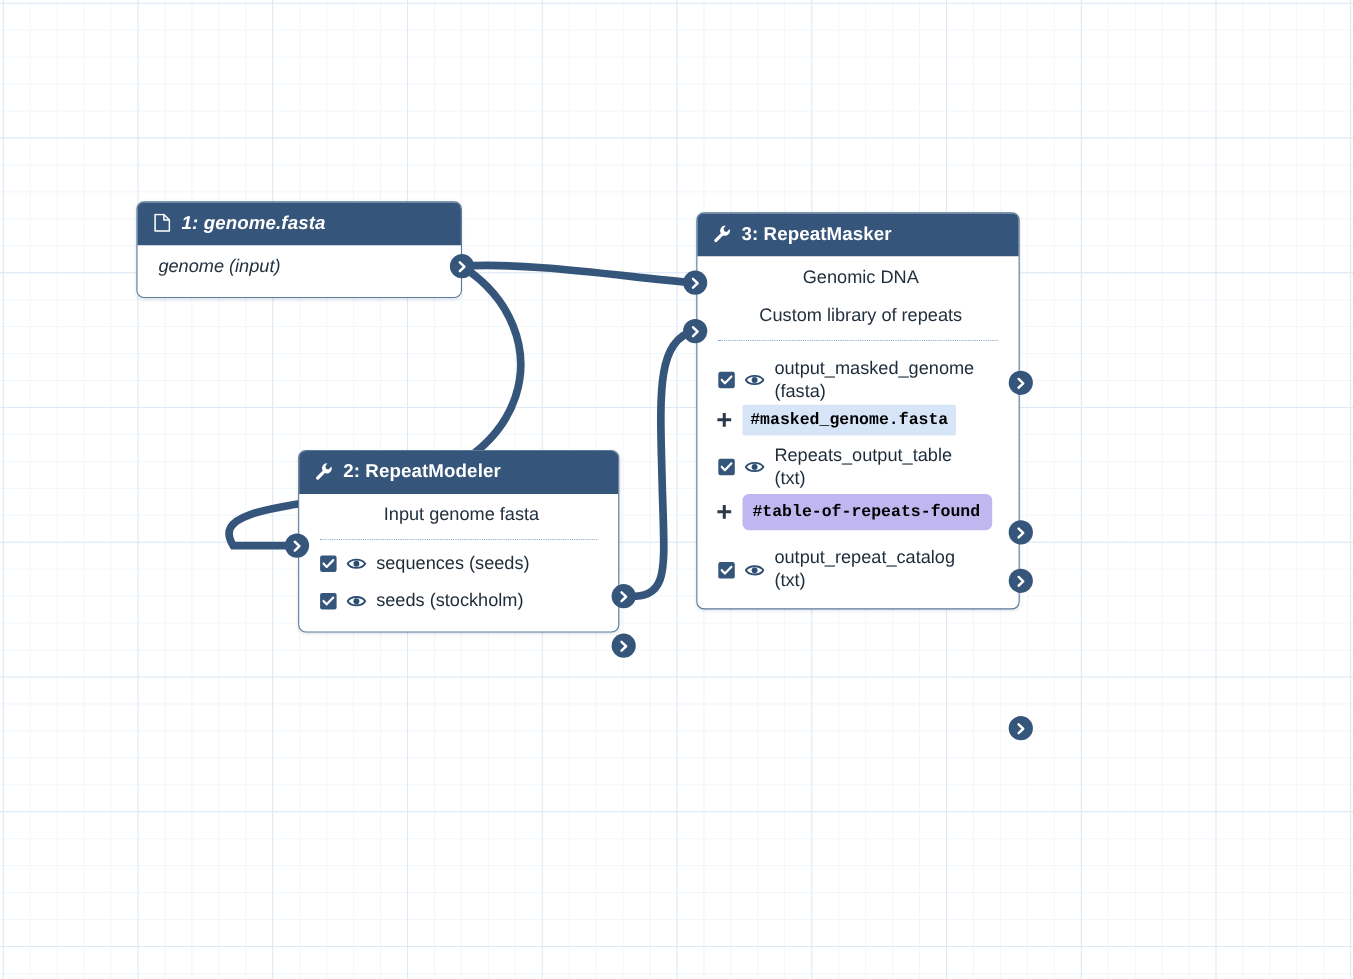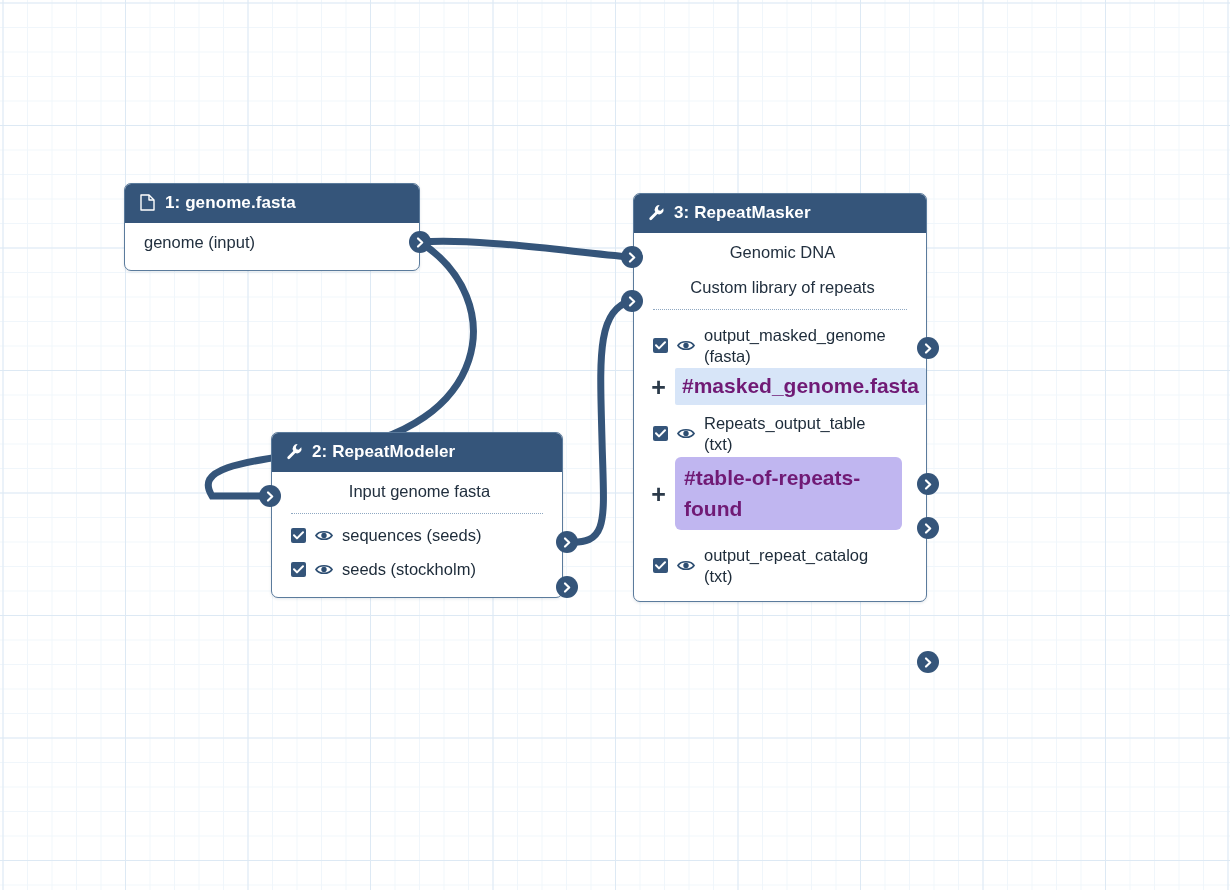--- a/index.html
+++ b/index.html
@@ -127,25 +127,26 @@
     display: inline-flex;
     align-items: center; justify-content: center;
     color: #2b3a4a;
     font-size: 25px;
     font-weight: bold;
     line-height: 0;
   }
   .tag {
     display: inline-block;
     font-weight: bold;
-    font-size: 21px;
-    color: #701a75;
+    font-size: 15px;
+    color: #000000;
     padding: 3px 7px;
     border-radius: 4px;
     line-height: 1.45;
+    font-family: Liberation Mono, monospace;
   }
   .tag.blue { background: #d7e5f8; border-radius: 2px; }
   .tag.purple { background: #c0b6f0; border-radius: 6px; padding: 6px 9px; }
 
   
   .term {
     position: absolute;
     width: 22px; height: 22px;
     border-radius: 50%;
     background: #35557a;
@@ -164,21 +165,21 @@
 
   <svg id="edges" viewBox="0 0 1230 890" width="1230" height="890">
 
     <path d="M 420 242 C 480 238, 570 252, 631 257" fill="none" stroke="#35557a" stroke-width="7" stroke-linecap="round"></path>
 
     <path d="M 420 242 C 510 300, 490 430, 330 450 C 230 462, 196 470, 212 496 L 270 496" fill="none" stroke="#35557a" stroke-width="7" stroke-linecap="round"></path>
 
     <path d="M 567 542 C 610 545, 604 520, 602 440 C 600 360, 596 310, 631 301" fill="none" stroke="#35557a" stroke-width="7" stroke-linecap="round"></path>
   </svg>
 
-  <div class="node" id="node-1" style="left:124px; top:183px; width:296px;">
+  <div class="node" id="node-1" style="left:124px; top:183px; width:296px;font-style:italic;">
     <div class="node-header">
       <span class="hicon">
         <svg width="15" height="17" viewBox="0 0 15 17" fill="none">
           <path d="M1 1 h8 l5 5 v10 H1 Z" stroke="#ffffff" stroke-width="1.4" fill="none" stroke-linejoin="round"></path>
           <path d="M9 1 v5 h5" stroke="#ffffff" stroke-width="1.4" fill="none" stroke-linejoin="round"></path>
         </svg>
       </span>
       <span>1: genome.fasta</span>
     </div>
     <div class="node-body">
@@ -187,21 +188,21 @@
       </div>
     </div>
   </div>
 
   <div class="term" style="left:409px; top:231px;">
     <svg width="13" height="13" viewBox="0 0 13 13">
       <path d="M4 2.5 L8.2 6.5 L4 10.5" stroke="#ffffff" stroke-width="2.2" fill="none" stroke-linecap="round" stroke-linejoin="round"></path>
     </svg>
   </div>
 
-  <div class="node" id="node-2" style="left:271px; top:432px; width:292px;">
+  <div class="node" id="node-2" style="left:271px; top:409px; width:292px;">
     <div class="node-header">
       <span class="hicon">
         <svg width="17" height="17" viewBox="0 0 17 17">
           <path d="M11.6 1.1 a4.6 4.6 0 0 0 -4.3 6.9 L1.6 13.7 a1.5 1.5 0 0 0 2.1 2.1 l5.7 -5.7
                    a4.6 4.6 0 0 0 5.9 -5.9 l-2.6 2.6 -2.3 -0.6 -0.6 -2.3 Z" fill="#ffffff"></path>
         </svg>
       </span>
       <span>2: RepeatModeler</span>
     </div>
     <div class="node-body">

